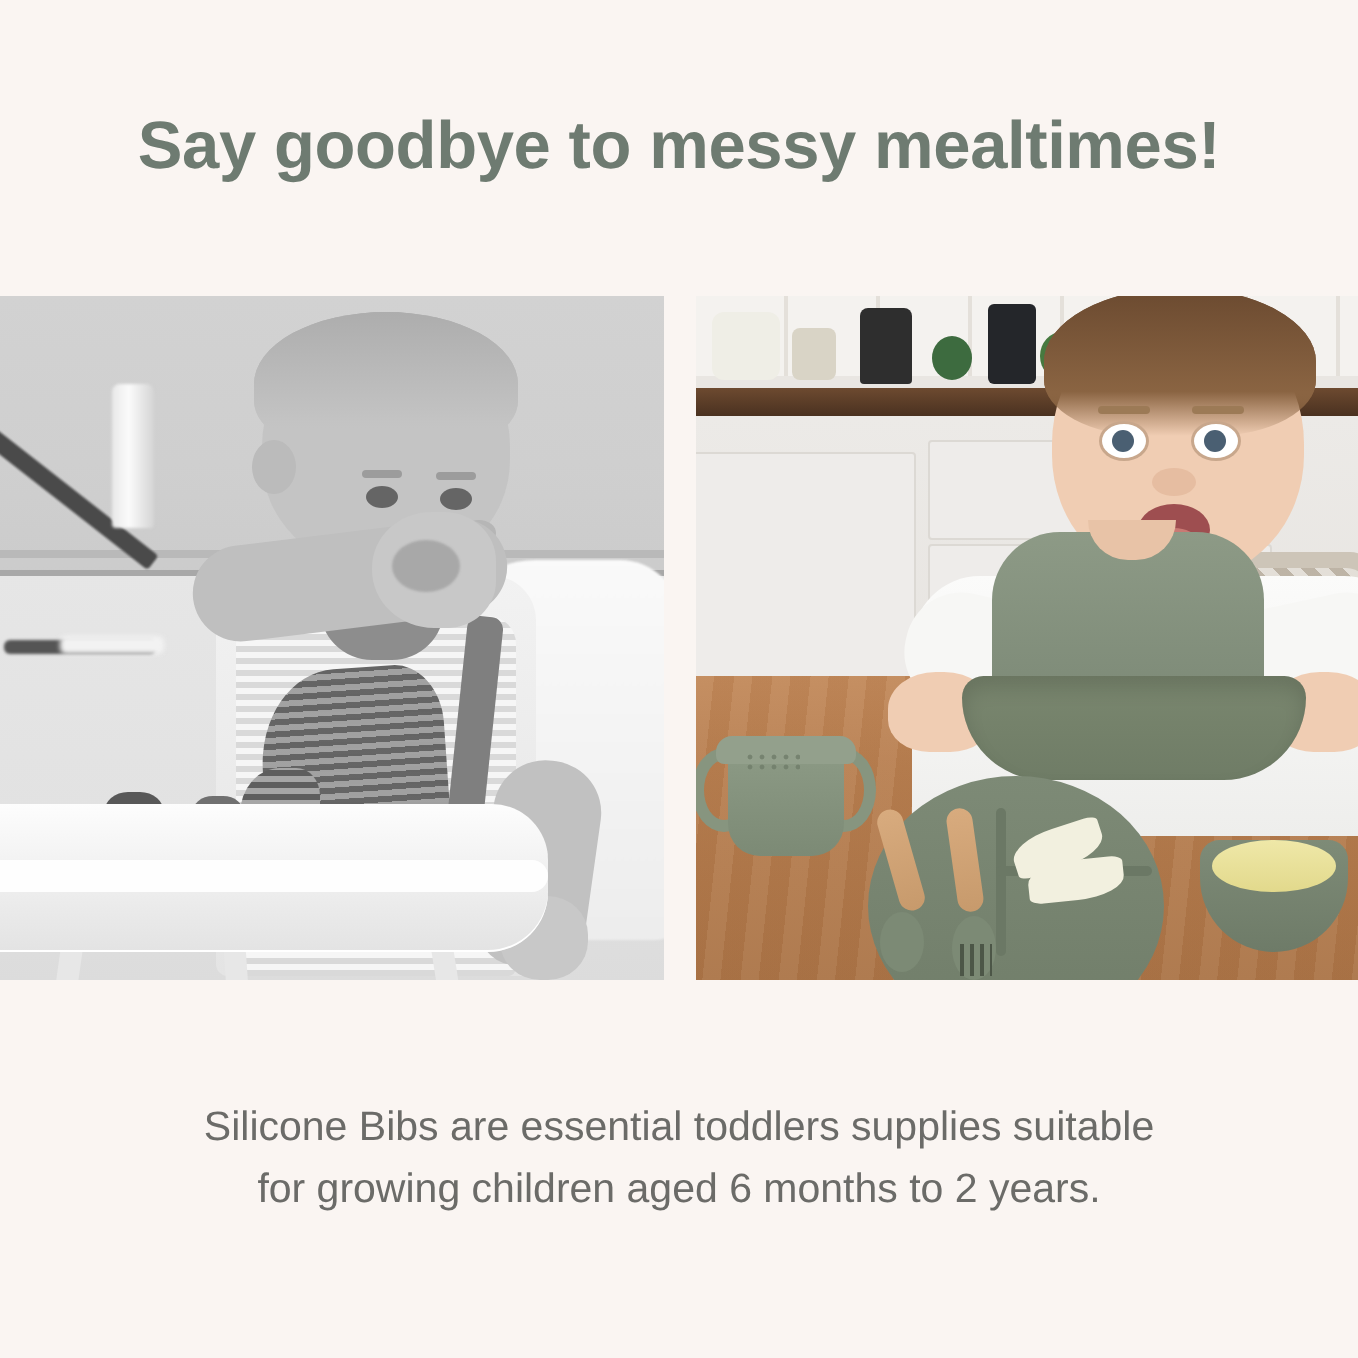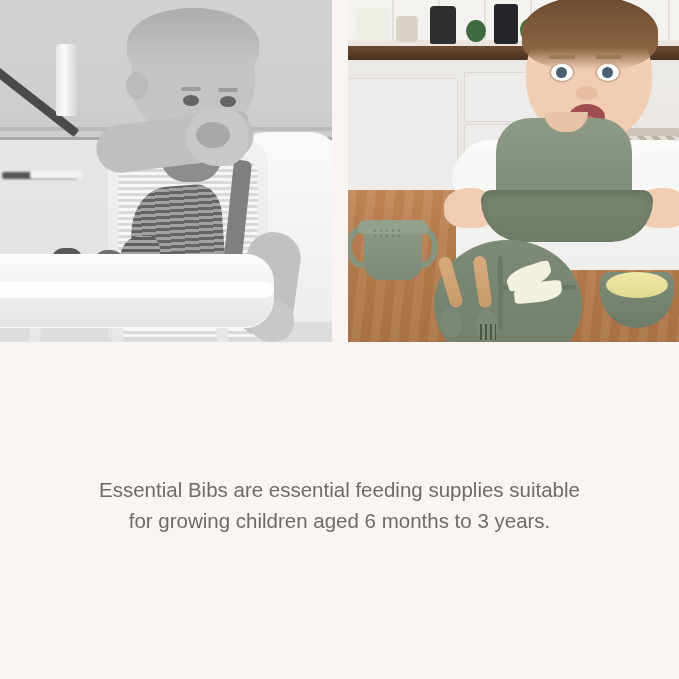--- a/index.html
+++ b/index.html
@@ -566,20 +566,23 @@
     text-align: center;
     font-weight: normal;
   }
   .copy .ln { display: block; white-space: nowrap; }
 </style>
 </head>
 <body>
 
 <div class="banner">
 
+  <div class="headline-wrap">
+    <div class="headline">Say goodbye to messy mealtimes!</div>
+  </div>
 
   <div class="photo-row">
 
     <div class="panel panel-left">
       <div class="bw">
         <div class="bw-wall"></div>
         <div class="bw-wall-line"></div>
         <div class="bw-cab"></div>
         <div class="bw-cab-edge"></div>
         <div class="bw-diag"></div>
@@ -705,18 +708,18 @@
         <div class="tw-fork-h"></div>
 
         <div class="tw-bowl"></div>
         <div class="tw-bowl-food"></div>
       </div>
     </div>
   </div>
 
   <div class="copy-wrap">
     <div class="copy">
-      <span class="ln">Essential Bibs are essential feeding supplies suitable</span>
-      <span class="ln">for growing children aged 6 months to 3 years.</span>
+      <span class="ln">Silicone Bibs are essential toddlers supplies suitable</span>
+      <span class="ln">for growing children aged 6 months to 2 years.</span>
     </div>
   </div>
 
 </div>
 
 </body></html>

